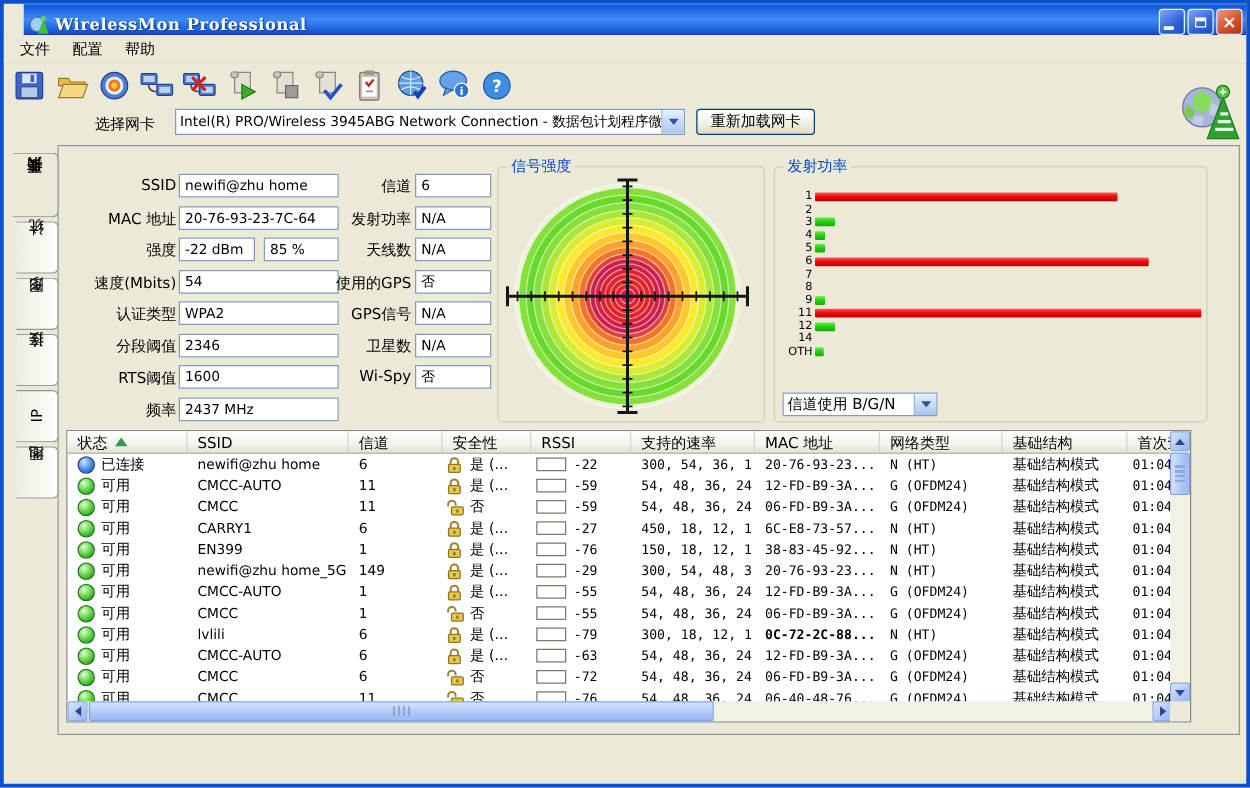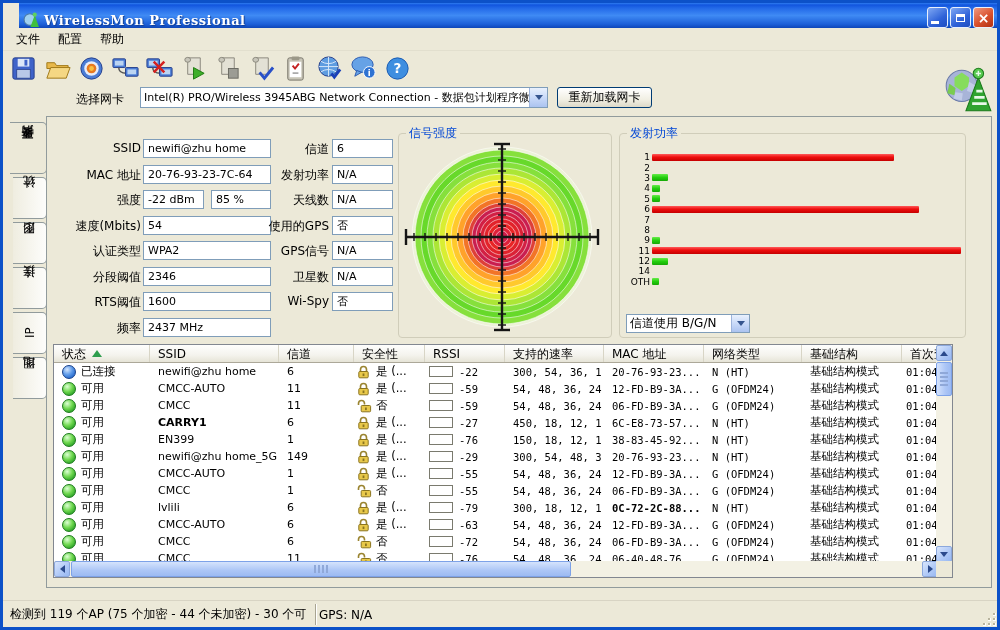--- a/index.html
+++ b/index.html
@@ -559,21 +559,21 @@
             <div class="td" style="width: 100px;">
               <span class="zh">基础结构模式</span>
             </div>
             <div class="td mono" style="width: 36px; padding-left: 4px;">01:04:4</div>
           </div>
           <div class="tr">
             <div class="td" style="width: 96px;">
               <span class="sphere green"></span>
               <span class="zh">可用</span>
             </div>
-            <div class="td" style="width: 129px; font-weight: bold;">CARRY1</div>
+            <div class="td" style="width: 129px;">CARRY1</div>
             <div class="td" style="width: 75px;">6</div>
             <div class="td" style="width: 71px; padding-left: 3px;">
               <span class="lockwrap">
                 <svg width="13" height="14" viewBox="0 0 13 14">
                   <path d="M3.5 6.5 V4.5 a3 3 0 0 1 6 0 V6.5" fill="none" stroke="#9A8430" stroke-width="1.6"></path>
                   <rect x="1.8" y="6.5" width="9.4" height="6.3" rx="1" fill="#E8C84A" stroke="#8A7420"></rect>
                   <rect x="5.6" y="8.5" width="1.8" height="2.6" fill="#8A7420"></rect>
                 </svg>
               </span>
               <span class="zh">是 (...</span>
@@ -860,29 +860,13 @@
             <div class="grip-dots"></div>
           </div>
         <div class="sb-btn" style="right:0;top:0">
             <i class="tri right"></i>
           </div>
       </div>
       <div class="sb-corner"></div>
     </div>
   </div>
 
-  <div class="statusbar">
-    <div class="pane p1">
-      <span>检测到 119 个AP (75 个加密 - 44 个未加密) - 30 个可</span>
-    </div>
-    <div class="pane p2">
-      <span>GPS: N/A</span>
-    </div>
-    <div class="grip">
-      <i style="right:0;bottom:0;position:absolute"></i>
-        <i style="right:5px;bottom:0;position:absolute"></i>
-        <i style="right:0;bottom:5px;position:absolute"></i>
-        <i style="right:10px;bottom:0;position:absolute"></i>
-        <i style="right:5px;bottom:5px;position:absolute"></i>
-        <i style="right:0;bottom:10px;position:absolute"></i>
-    </div>
-  </div>
 </div>
 
 </body></html>

